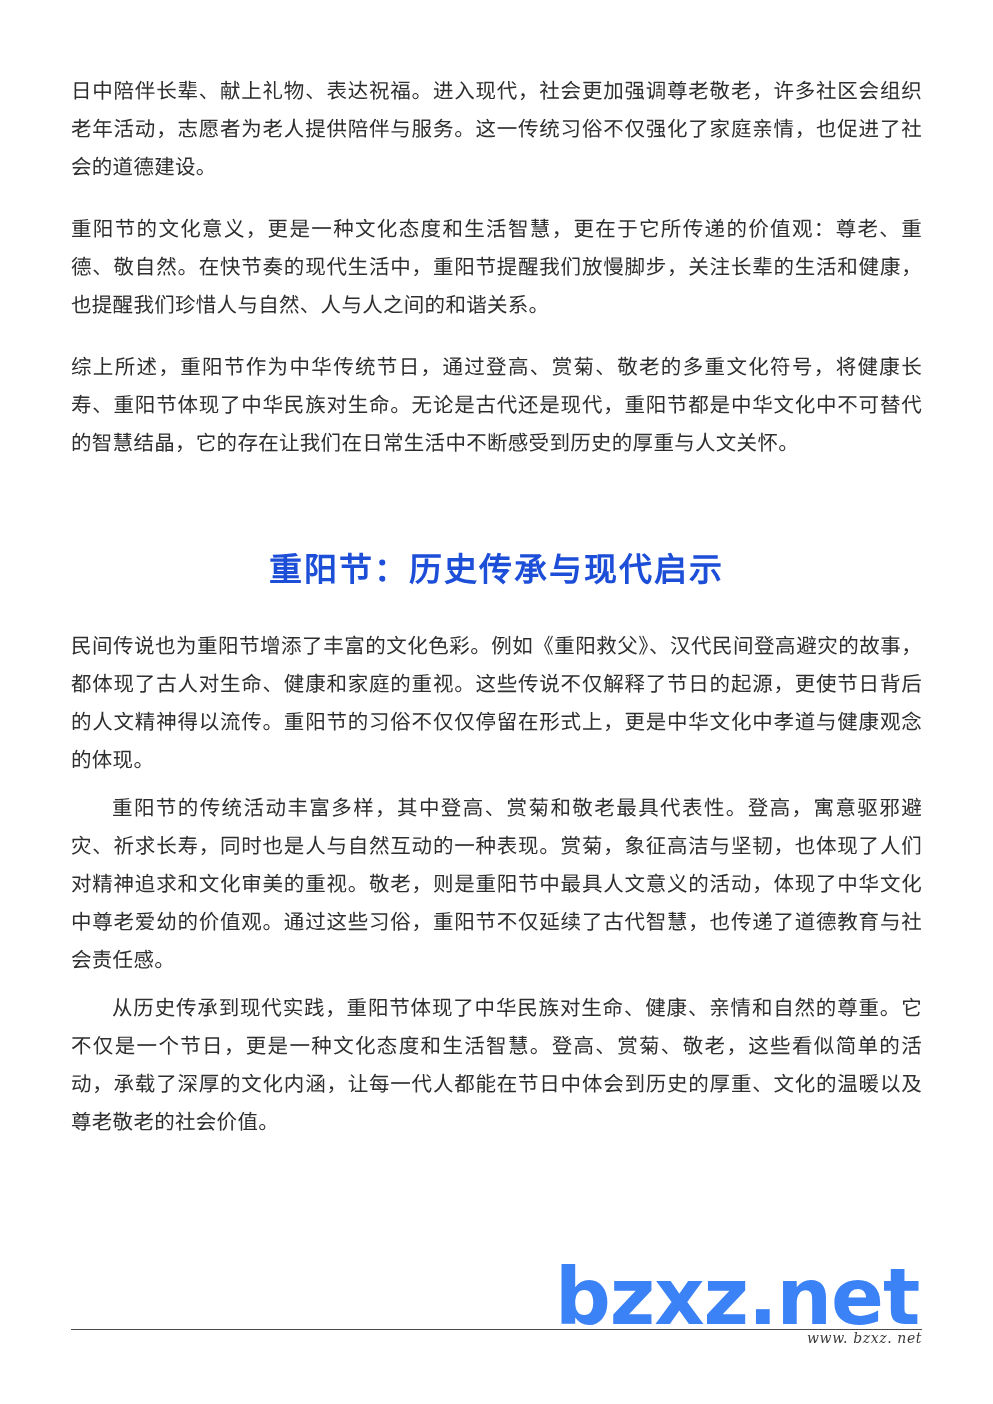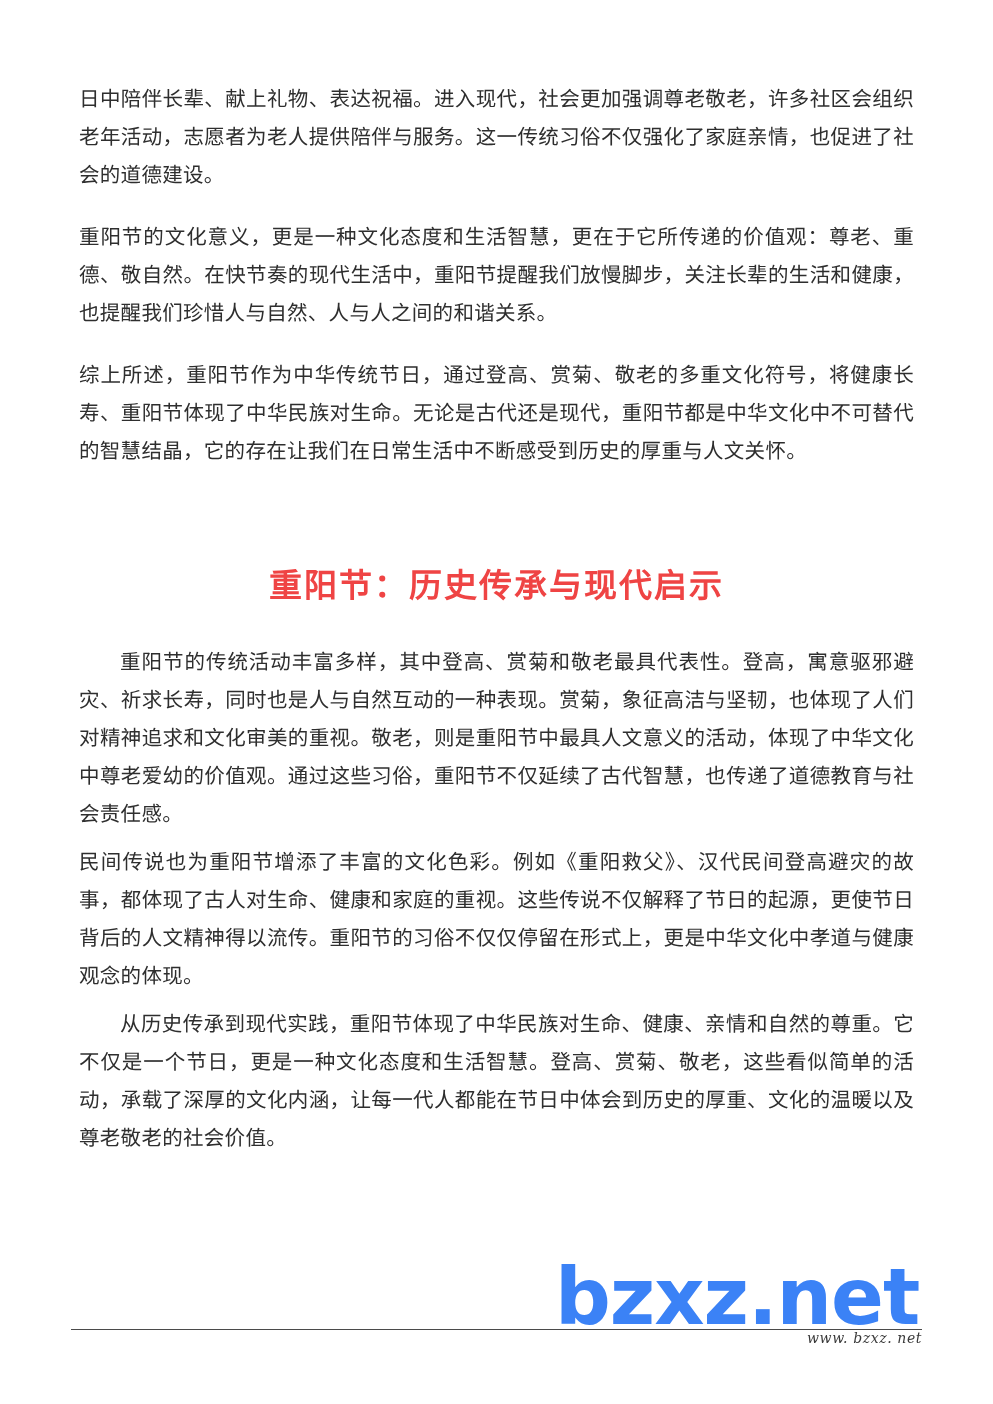--- a/index.html
+++ b/index.html
@@ -38,42 +38,42 @@
   
   .content {
     position: absolute;
     left: 71px;
     top: 0;
     width: 851px;
     z-index: 2;
   }
 
   p.para {
-    margin: 8px;
+    margin: 0;
     font-size: 20.5px;
     line-height: 38px;
     text-align: justify;
     text-justify: inter-ideograph;
     letter-spacing: 0.3px;
     color: #2e2e2e;
   }
 
   
   .top-block { padding-top: 72px; }
   .top-block p.para + p.para { margin-top: 24px; }
 
   
   h1.doc-title {
     margin: 0;
     padding-top: 88px;
     text-align: center;
     font-size: 33px;
     font-weight: bold;
     letter-spacing: 2px;
-    color: #ef4444;
+    color: #1d4ed8;
     font-family: "DejaVu Serif", "Liberation Serif", serif;
     line-height: 1.2;
   }
 
   .body-block { padding-top: 37px; }
   .body-block p.para { margin-top: 0; }
   .body-block p.para + p.para { margin-top: 10px; }
   p.indent { text-indent: 2em; }
 
   
@@ -109,22 +109,22 @@
 
     <div class="top-block">
       <p class="para">日中陪伴长辈、献上礼物、表达祝福。进入现代，社会更加强调尊老敬老，许多社区会组织老年活动，志愿者为老人提供陪伴与服务。这一传统习俗不仅强化了家庭亲情，也促进了社会的道德建设。</p>
       <p class="para">重阳节的文化意义，更是一种文化态度和生活智慧，更在于它所传递的价值观：尊老、重德、敬自然。在快节奏的现代生活中，重阳节提醒我们放慢脚步，关注长辈的生活和健康，也提醒我们珍惜人与自然、人与人之间的和谐关系。</p>
       <p class="para">综上所述，重阳节作为中华传统节日，通过登高、赏菊、敬老的多重文化符号，将健康长寿、重阳节体现了中华民族对生命。无论是古代还是现代，重阳节都是中华文化中不可替代的智慧结晶，它的存在让我们在日常生活中不断感受到历史的厚重与人文关怀。</p>
     </div>
 
     <h1 class="doc-title">重阳节：历史传承与现代启示</h1>
 
     <div class="body-block">
+      <p class="para">民间传说也为重阳节增添了丰富的文化色彩。例如《重阳救父》、汉代民间登高避灾的故事，都体现了古人对生命、健康和家庭的重视。这些传说不仅解释了节日的起源，更使节日背后的人文精神得以流传。重阳节的习俗不仅仅停留在形式上，更是中华文化中孝道与健康观念的体现。</p>
       <p class="para indent">重阳节的传统活动丰富多样，其中登高、赏菊和敬老最具代表性。登高，寓意驱邪避灾、祈求长寿，同时也是人与自然互动的一种表现。赏菊，象征高洁与坚韧，也体现了人们对精神追求和文化审美的重视。敬老，则是重阳节中最具人文意义的活动，体现了中华文化中尊老爱幼的价值观。通过这些习俗，重阳节不仅延续了古代智慧，也传递了道德教育与社会责任感。</p>
-      <p class="para">民间传说也为重阳节增添了丰富的文化色彩。例如《重阳救父》、汉代民间登高避灾的故事，都体现了古人对生命、健康和家庭的重视。这些传说不仅解释了节日的起源，更使节日背后的人文精神得以流传。重阳节的习俗不仅仅停留在形式上，更是中华文化中孝道与健康观念的体现。</p>
       <p class="para indent">从历史传承到现代实践，重阳节体现了中华民族对生命、健康、亲情和自然的尊重。它不仅是一个节日，更是一种文化态度和生活智慧。登高、赏菊、敬老，这些看似简单的活动，承载了深厚的文化内涵，让每一代人都能在节日中体会到历史的厚重、文化的温暖以及尊老敬老的社会价值。</p>
 
     </div>
 
   </div>
 
   <div class="footer">
     <div class="footer-rule"></div>
     <div class="footer-url">www. bzxz. net</div>
   </div>

